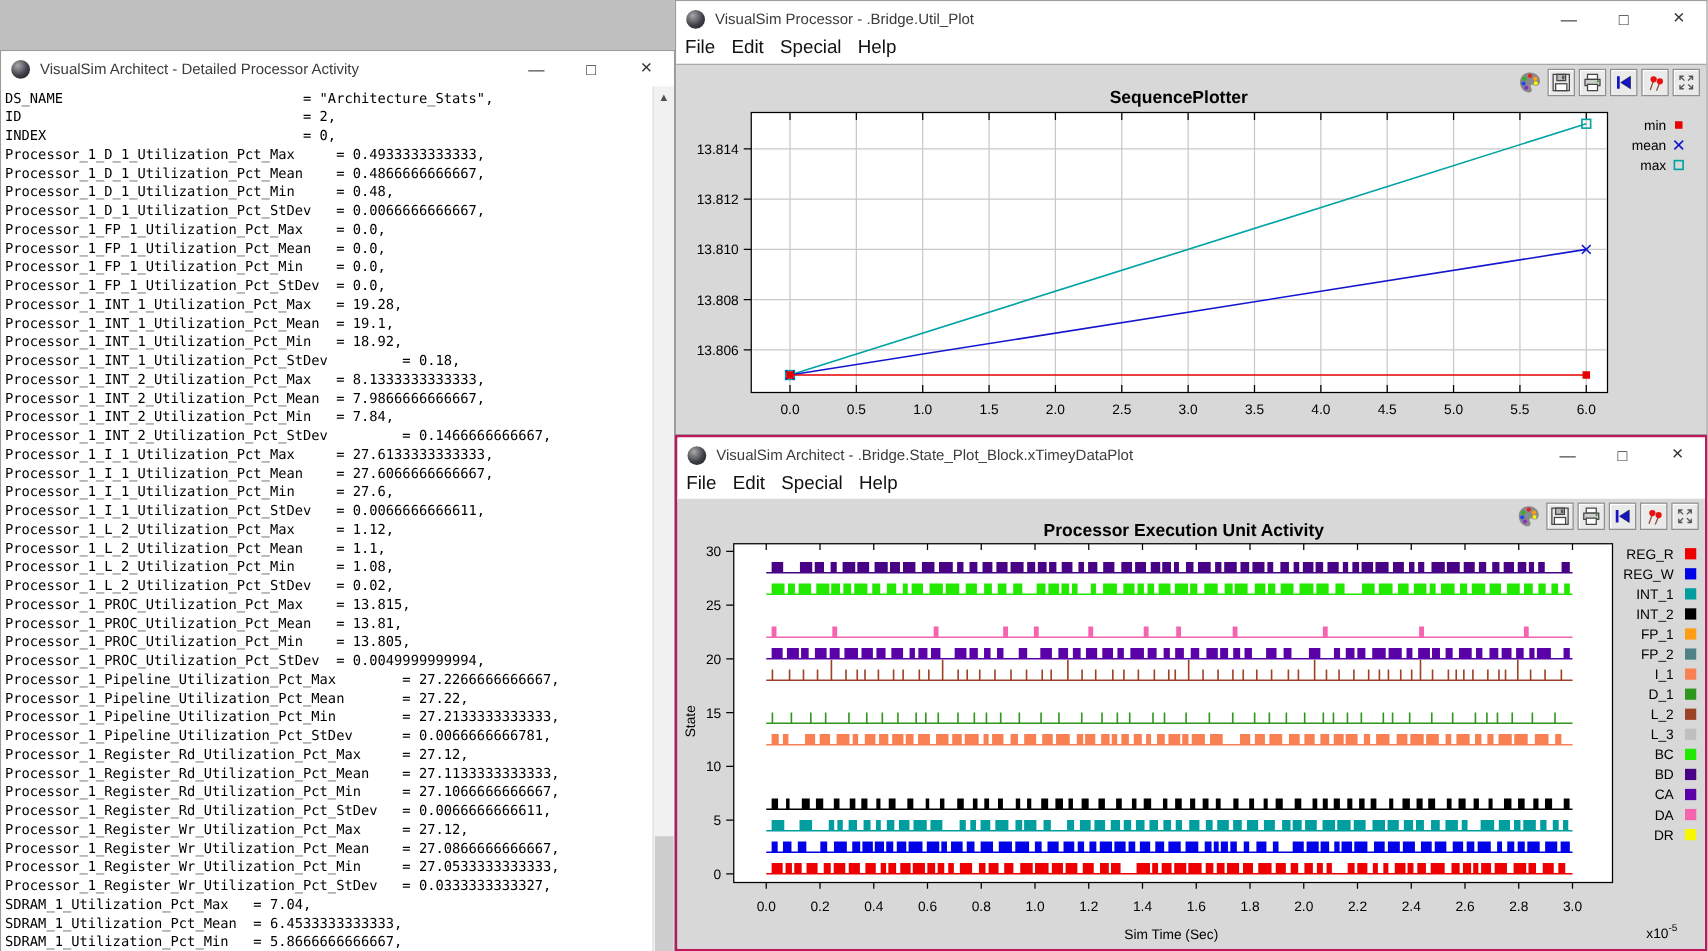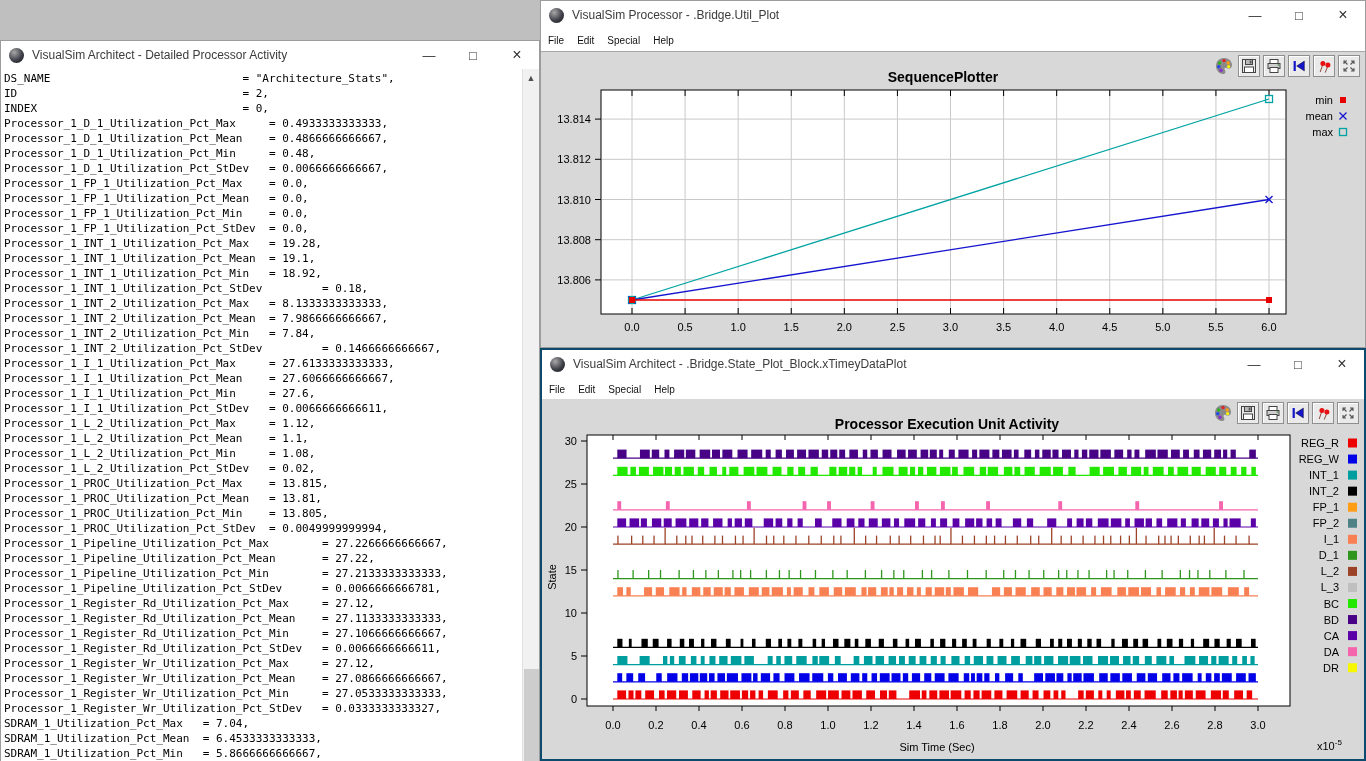--- a/index.html
+++ b/index.html
@@ -1,30 +1,30 @@
 <!DOCTYPE html>
 <html><head>
 <meta charset="utf-8">
 <style>
   html,body{margin:0;padding:0;background:#b9b9b9;}
   #root{position:relative;width:1366px;height:761px;overflow:hidden;
         font-family:"Liberation Sans",sans-serif;background:#bfbfbf;}
   .win{position:absolute;background:#ffffff;border:1px solid #9c9c9c;box-sizing:border-box;}
-  .win.active{border:2px solid #0c4a6e;}
+  .win.active{border:2px solid #be185d;}
   .titlebar{height:28px;display:flex;align-items:center;background:#ffffff;}
   .appicon{width:15px;height:15px;border-radius:50%;flex:0 0 15px;
            background:radial-gradient(circle at 35% 30%, #a8a8a8, #40404a 55%, #141419);
            margin:0 8px 0 8px;}
   .title{font-size:12px;color:#3c3c3c;flex:1;white-space:nowrap;overflow:hidden;}
   .winbtns{display:flex;flex:0 0 auto;}
   .wbtn{width:44px;height:28px;display:flex;align-items:center;justify-content:center;
         font-size:13px;color:#333;}
   .wbtn.close{font-size:16px;}
   .menubar{height:23px;background:#ffffff;border-bottom:1px solid #a8a8a8;display:flex;
-           align-items:center;padding-left:7px;font-size:10px;color:#111;box-sizing:border-box;}
+           padding-left:7px;font-size:15px;color:#111;box-sizing:border-box;}
   .menu-item{margin-right:13px;}
   .plotarea{position:absolute;left:0;right:0;bottom:0;background:#d8d8d8;}
   .toolbar{position:absolute;top:3px;right:5px;display:flex;gap:3px;align-items:center;z-index:5;}
   .tbtn{width:22px;height:22px;background:#eaeaea;border:1px solid #8f8f8f;
         box-shadow:inset 1px 1px 0 #ffffff;display:flex;align-items:center;justify-content:center;
         box-sizing:border-box;}
   .tbtn.flat{background:transparent;border:none;box-shadow:none;}
   .stats-body{position:relative;height:731px;background:#ffffff;overflow:hidden;}
   .stats-body pre{margin:0;padding:2px 0 0 3px;
       font-family:"DejaVu Sans Mono",monospace;font-size:11px;line-height:15px;color:#000;}

